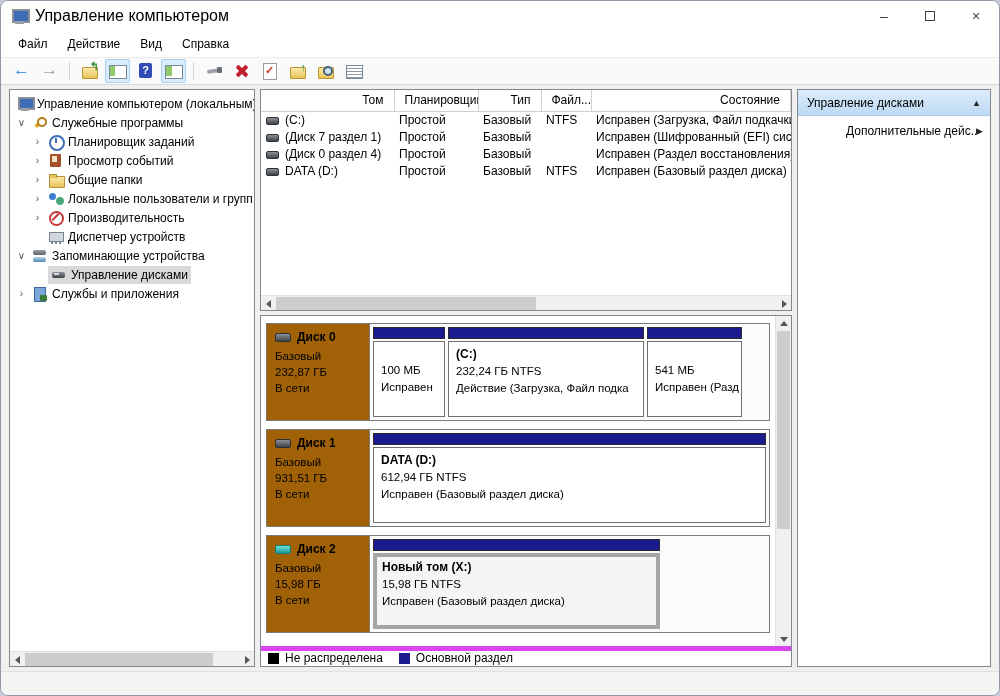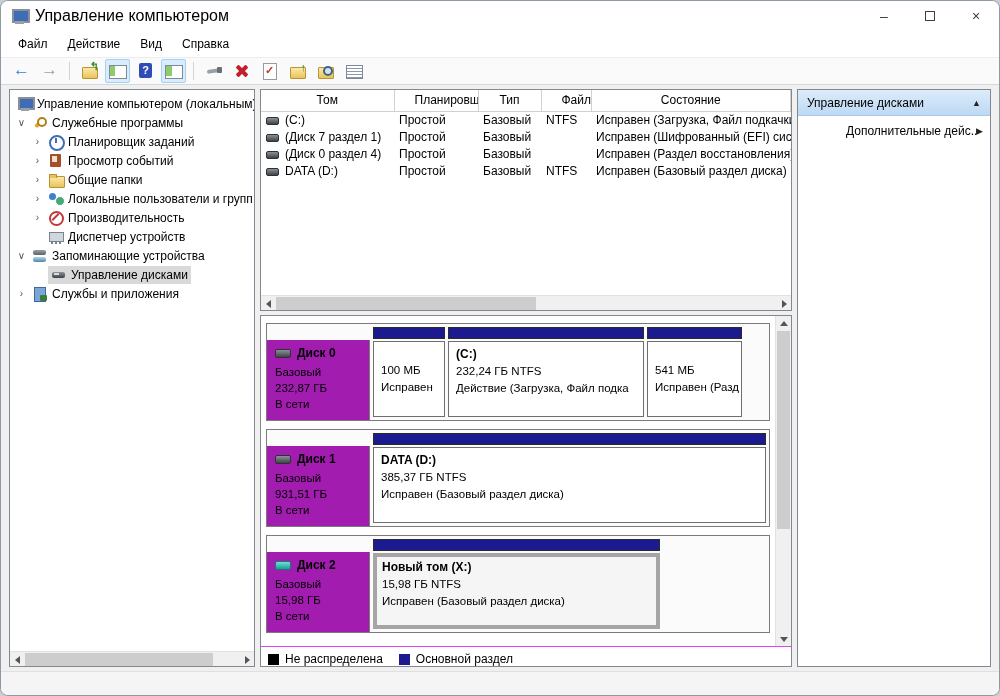--- a/index.html
+++ b/index.html
@@ -94,49 +94,49 @@
   .sb-track { flex:1; position:relative; }
   .sb-thumb { position:absolute; top:1px; height:13px; background:#cdcdcd; }
   .vscroll { width:16px; flex:0 0 16px; background:#f0f0f0; display:flex; flex-direction:column; border-left:1px solid #e2e2e2; }
   .vsb-track { flex:1; position:relative; }
   .vsb-thumb { position:absolute; left:1px; width:13px; top:0; height:66%; background:#cdcdcd; }
 
   
   .center { flex:1; display:flex; flex-direction:column; min-width:0; }
   .list-box { height:222px; flex:0 0 222px; display:flex; flex-direction:column; }
   .vol-table { width:100%; border-collapse:collapse; table-layout:fixed; }
-  .vol-table th { font-weight:normal; text-align:center; height:21px; padding:0 20px; border-right:1px solid #d0d0d0; border-bottom:1px solid #d0d0d0; white-space:nowrap; overflow:hidden;margin-top:44px; }
+  .vol-table th { font-weight:normal; text-align:right; height:21px; padding:0 10px; border-right:1px solid #d0d0d0; border-bottom:1px solid #d0d0d0; white-space:nowrap; overflow:hidden;margin-top:44px; }
   .vol-table td { height:17px; padding:0 5px; white-space:nowrap; overflow:hidden; }
   .vol-ic { display:inline-block; width:13px; height:8px; background:linear-gradient(#8b9199,#3f4347); border:1px solid #2e3134; border-radius:2px; margin-right:6px; vertical-align:-1px; }
   .vol-ic.teal { background:linear-gradient(#6fe0d8,#1d9a92); border-color:#147a74; }
   .list-fill { flex:1; }
   .splitter { height:4px; flex:0 0 4px; }
 
   .graph-box { flex:1; display:flex; flex-direction:column; min-height:0; }
   .graph-main { flex:1; display:flex; min-height:0; }
   .disks { flex:1; padding:7px 5px; display:flex; flex-direction:column; gap:8px; overflow:hidden; }
   .disk-row { flex:0 0 98px; border:1px solid #7b7b7b; display:flex; background:#fbfbfb; }
-  .disk-label { width:103px; flex:0 0 103px; background:#a21caf; border-right:1px solid #7b7b7b; padding:6px 8px;margin-top:16px; }
+  .disk-label { width:103px; flex:0 0 103px; background:#a16207; border-right:1px solid #7b7b7b; padding:6px 8px; }
   .dl-name { font-weight:bold; display:flex; align-items:center; gap:6px; margin-bottom:4px; }
   .disk-ic { width:16px; height:9px; background:linear-gradient(#8b9199,#3f4347); border:1px solid #2e3134; border-radius:2px; flex:0 0 16px; }
   .disk-ic.teal { background:linear-gradient(#6fe0d8,#1d9a92); border-color:#147a74; }
   .dl-line { font-size:11.5px; line-height:16px; }
   .parts { flex:1; display:flex; gap:3px; padding:3px; min-width:0; }
   .part { display:flex; flex-direction:column; min-width:0; }
   .part-bar { height:12px; flex:0 0 12px; background:#1b1b8f; border:1px solid #2b2b2b; margin-bottom:2px; }
   .part-body { flex:1; border:1px solid #6f6f6f; background:#fff; padding:4px 7px; overflow:hidden; display:flex; flex-direction:column; }
   .part-body.centered { justify-content:center; }
   .part-body.selected { border:4px solid #a5a5a5; background:#f5f5f5; padding:2px 5px; }
   .pb-title { font-weight:bold; white-space:nowrap; line-height:17px; }
   .pb-title:empty { display:none; }
   .pb-line { font-size:11.5px; line-height:17px; white-space:nowrap; }
   .w-p0a { flex:0 0 72px; } .w-p0b { flex:0 0 196px; } .w-p0c { flex:0 0 95px; }
   .w-full { flex:1; } .w-p2 { flex:0 0 287px; }
 
-  .legend { height:20px; flex:0 0 20px; border-top:1px solid #d946ef; display:flex; align-items:flex-end; padding-left:7px; gap:16px; background:#fff; }
+  .legend { height:20px; flex:0 0 20px; border-top:5px solid #d946ef; display:flex; align-items:flex-start; padding-left:7px; gap:16px; background:#fff; }
   .legend-item { display:flex; align-items:center; gap:6px; }
   .legend-swatch { width:11px; height:11px; }
   .sw-black { background:#000000; }
   .sw-navy { background:#1b1b8f; }
 
   
   .actions-panel { width:194px; flex:0 0 194px; display:flex; flex-direction:column; }
   .ap-header { height:23px; flex:0 0 23px; display:flex; align-items:center; padding-left:9px; font-weight:bold; border-bottom:1px solid #cfcfcf; }
   .ap-section { height:26px; flex:0 0 26px; display:flex; align-items:center; padding:0 9px; background:linear-gradient(#dcecfb,#bdd9f4); border-bottom:1px solid #a9c9e8; }
   .ap-section-label { flex:1; }
@@ -415,21 +415,21 @@
                   </div>
                 <div class="dl-line">Базовый</div>
                 <div class="dl-line">931,51 ГБ</div>
                 <div class="dl-line">В сети</div>
               </div>
               <div class="parts">
                 <div class="part w-full">
                   <div class="part-bar"></div>
                   <div class="part-body">
                     <div class="pb-title">DATA  (D:)</div>
-                    <div class="pb-line">385,37 ГБ NTFS</div>
+                    <div class="pb-line">612,94 ГБ NTFS</div>
                     <div class="pb-line">Исправен (Базовый раздел диска)</div>
                   </div>
                 </div>
               </div>
             </div>
 
             <div class="disk-row">
               <div class="disk-label">
                 <div class="dl-name">
                     <span class="disk-ic teal"></span>

